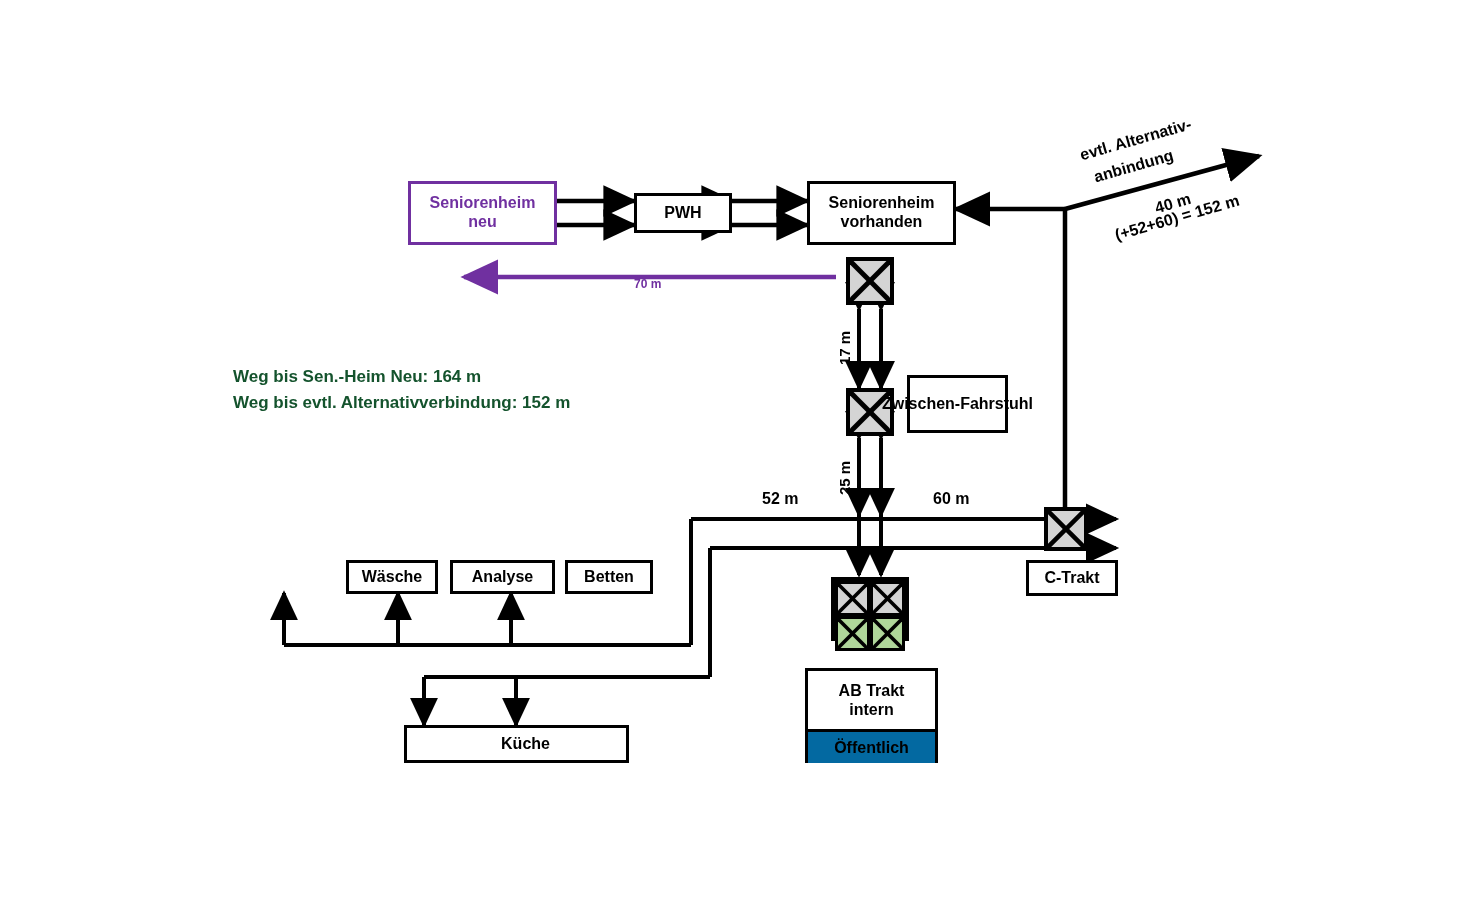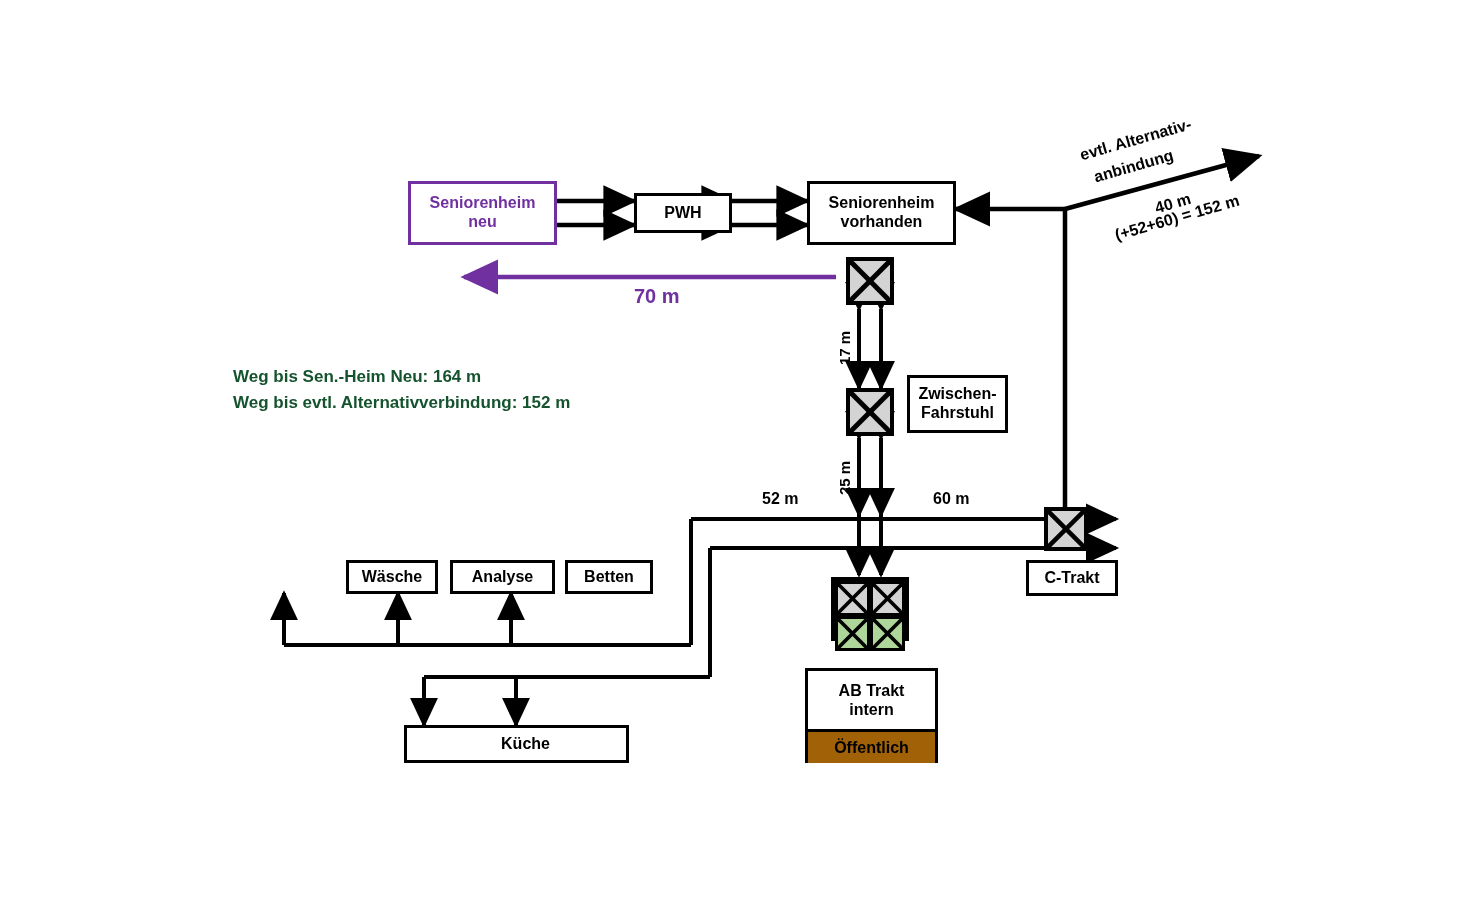--- a/index.html
+++ b/index.html
@@ -80,21 +80,21 @@
   .grid4 .cell.grn{background:#AFD69A;}
   .grid4 .cell svg{display:block;width:100%;height:100%;}
 
   
   .legend{position:absolute;box-sizing:border-box;border:3px solid #000;background:#fff;}
   .legend .row{
     box-sizing:border-box;display:flex;align-items:center;justify-content:center;
     font-weight:700;font-size:16px;color:#000;text-align:center;line-height:1.2;
   }
   .legend .row.top{height:58px;}
-  .legend .row.bot{height:34px;background:#a16207;border-top:3px solid #000;}
+  .legend .row.bot{height:34px;background:#0369a1;border-top:3px solid #000;}
 
   svg.wire{position:absolute;left:0;top:0;width:1094px;height:765px;overflow:visible;pointer-events:none;}
 </style>
 </head>
 <body>
 
 <div class="right-band"></div>
 
 <div class="header-band"></div>
 <div class="hdr-title">Erweiterung Ver- und Entsorgungsschema</div>
@@ -197,21 +197,21 @@
     </svg>
   </div>
 
   <div class="elev" style="left:858px;top:422px;width:44px;height:44px;">
     <svg viewBox="0 0 40 40" preserveAspectRatio="none">
       <line x1="0" y1="0" x2="40" y2="40" stroke="#000" stroke-width="5"></line>
       <line x1="40" y1="0" x2="0" y2="40" stroke="#000" stroke-width="5"></line>
     </svg>
   </div>
 
-  <div class="box" style="left:721px;top:290px;width:101px;height:58px;flex-direction:column;">
+  <div class="box" style="left:721px;top:290px;width:101px;height:58px;flex-direction:row;">
     <span>Zwischen-</span>
     <span>Fahrstuhl</span>
   </div>
 
   <div class="grid4" style="left:645px;top:492px;width:78px;height:64px;">
     <div class="cell gray">
       <svg viewBox="0 0 40 40" preserveAspectRatio="none">
         <line x1="0" y1="0" x2="40" y2="40" stroke="#000" stroke-width="5"></line>
         <line x1="40" y1="0" x2="0" y2="40" stroke="#000" stroke-width="5"></line>
       </svg>
@@ -257,21 +257,21 @@
   </div>
 
   <div class="box" style="left:218px;top:640px;width:225px;height:38px;padding-left:18px;">
     <span>Küche</span>
   </div>
 
   <div class="box" style="left:840px;top:475px;width:92px;height:36px;">
     <span>C-Trakt</span>
   </div>
 
-  <div class="lab purple" style="left:448px;top:200px;font-size:20px;">70 m</div>
+  <div class="lab purple" style="left:448px;top:192px;font-size:12px;">70 m</div>
 
   <div class="lab rot" style="left:650px;top:280px;font-size:15px;">17 m</div>
 
   <div class="lab rot" style="left:650px;top:410px;font-size:15px;">25 m</div>
 
   <div class="lab" style="left:576px;top:405px;font-size:16px;">52 m</div>
 
   <div class="lab" style="left:747px;top:405px;font-size:16px;">60 m</div>
 
   <div class="diag" style="left:892px;top:62px;font-size:16px;transform:rotate(-16deg);">evtl. Alternativ-</div>

